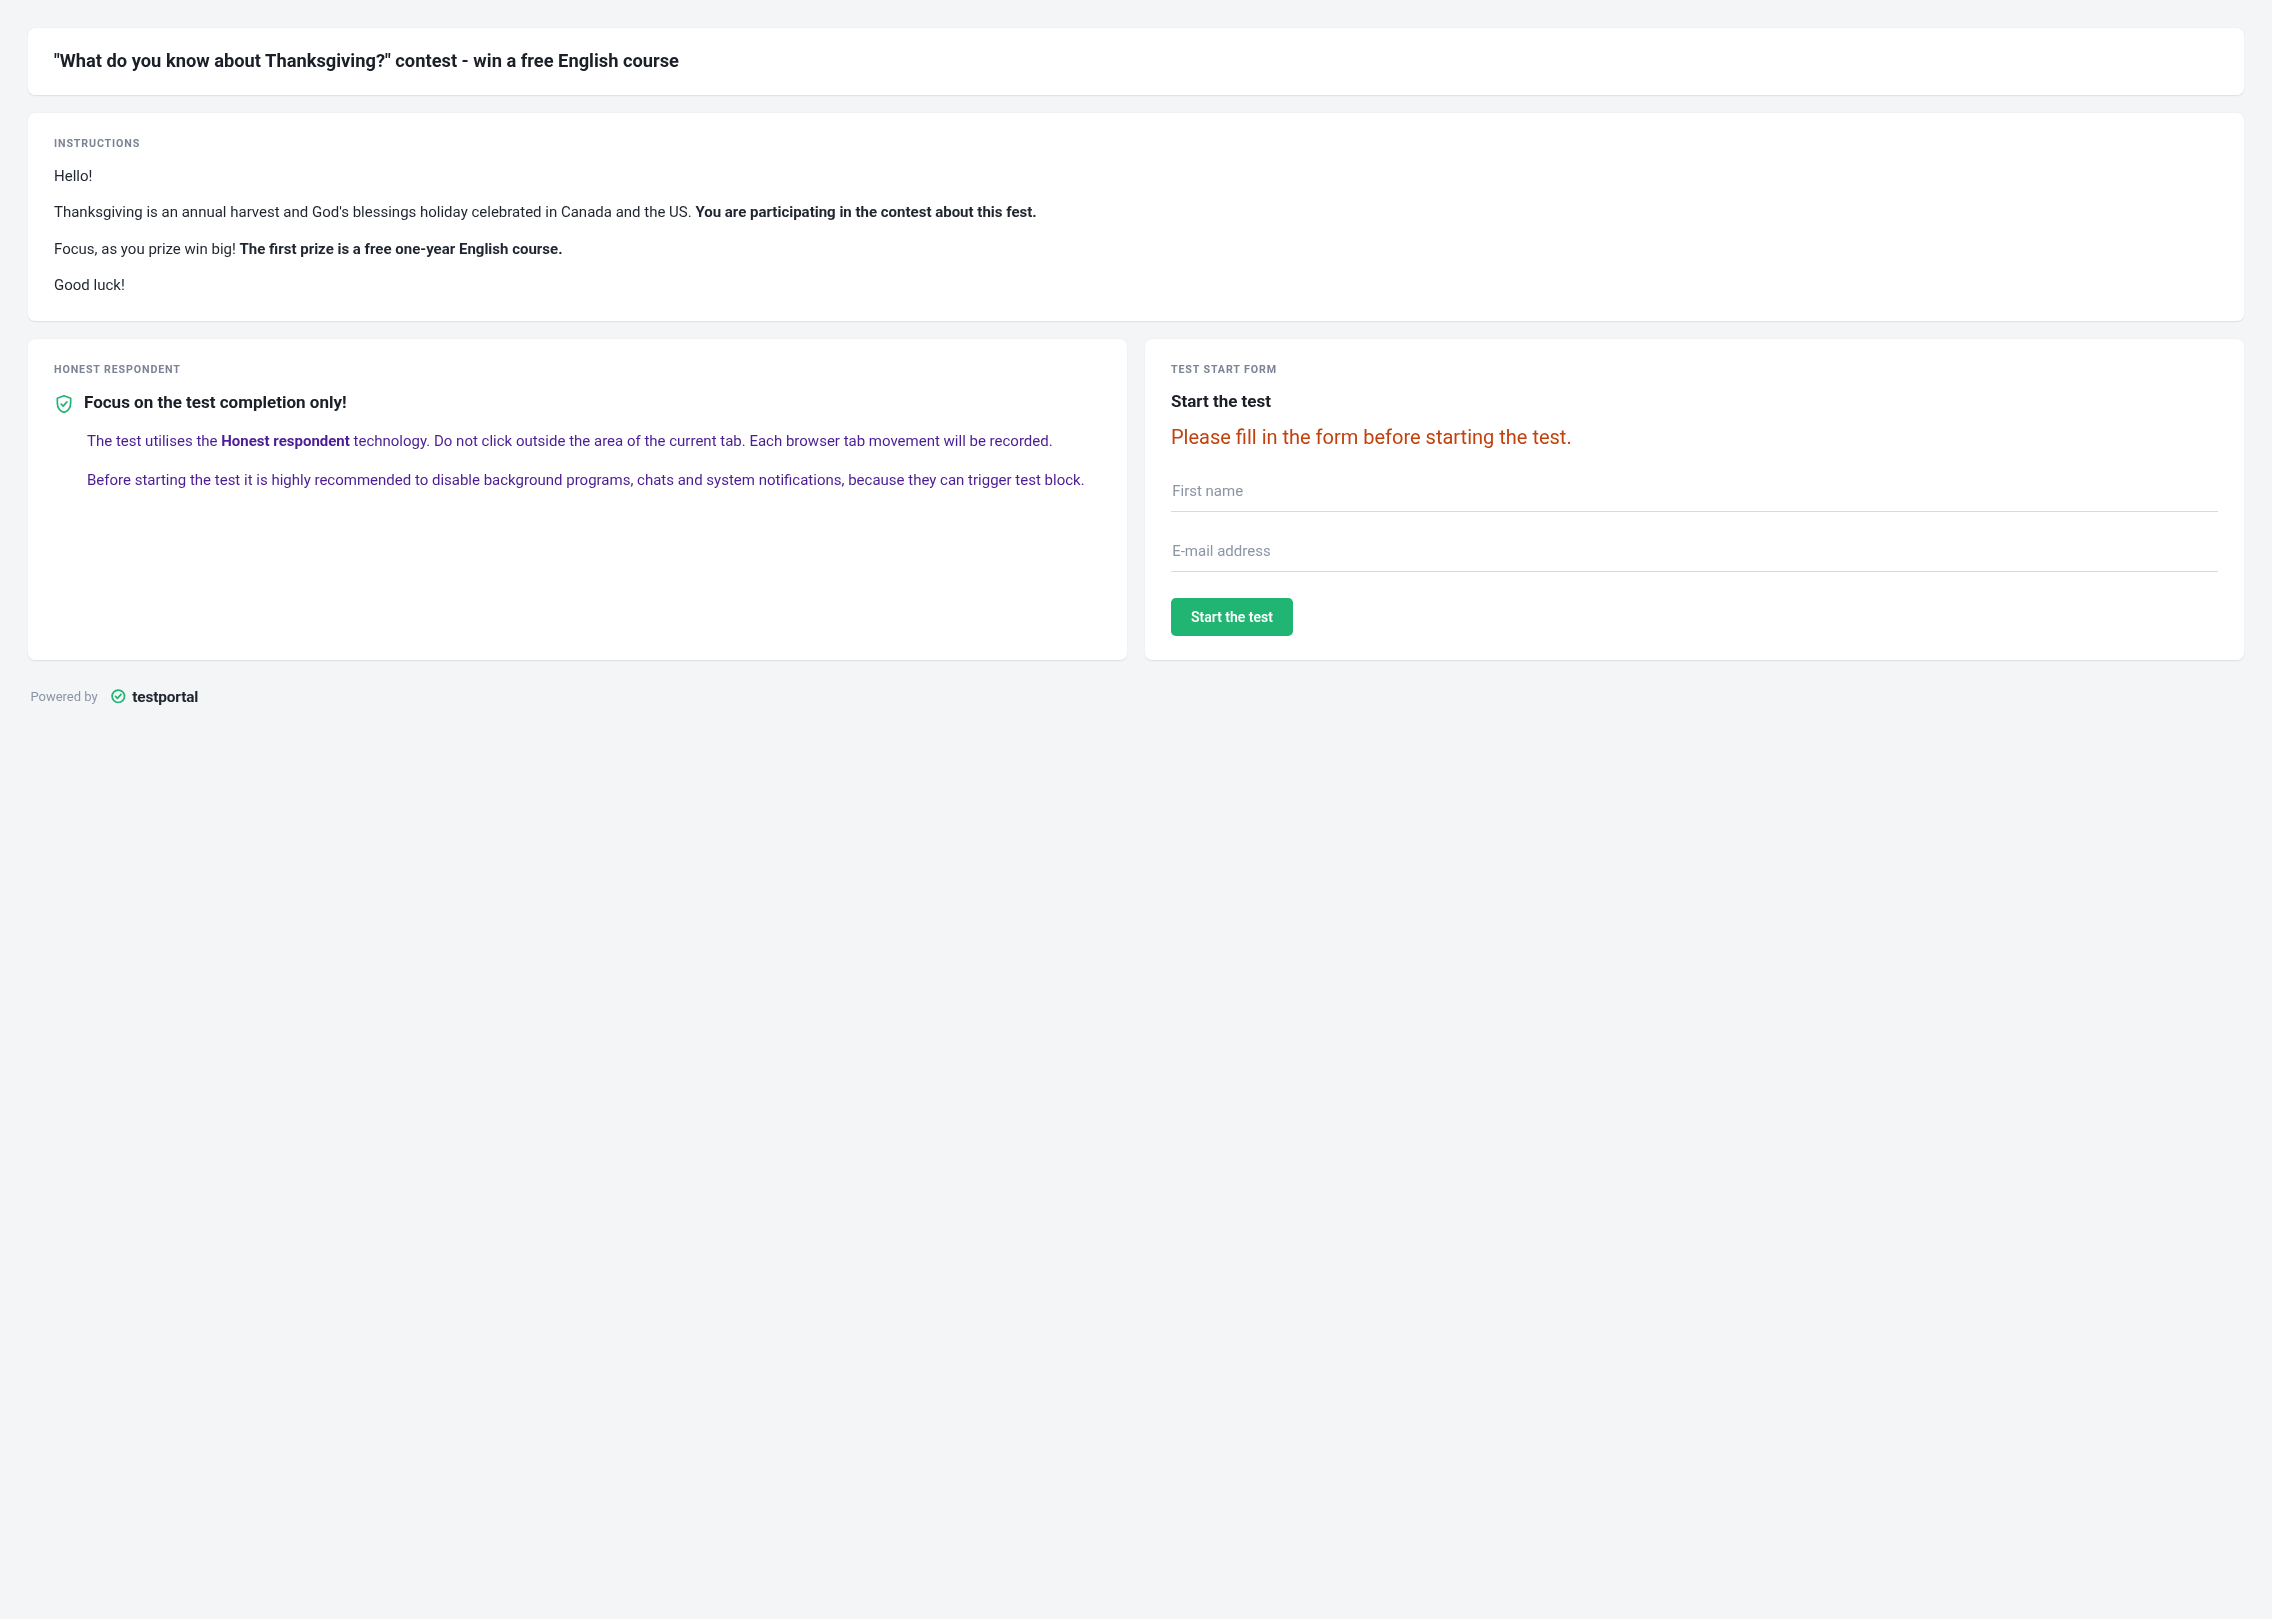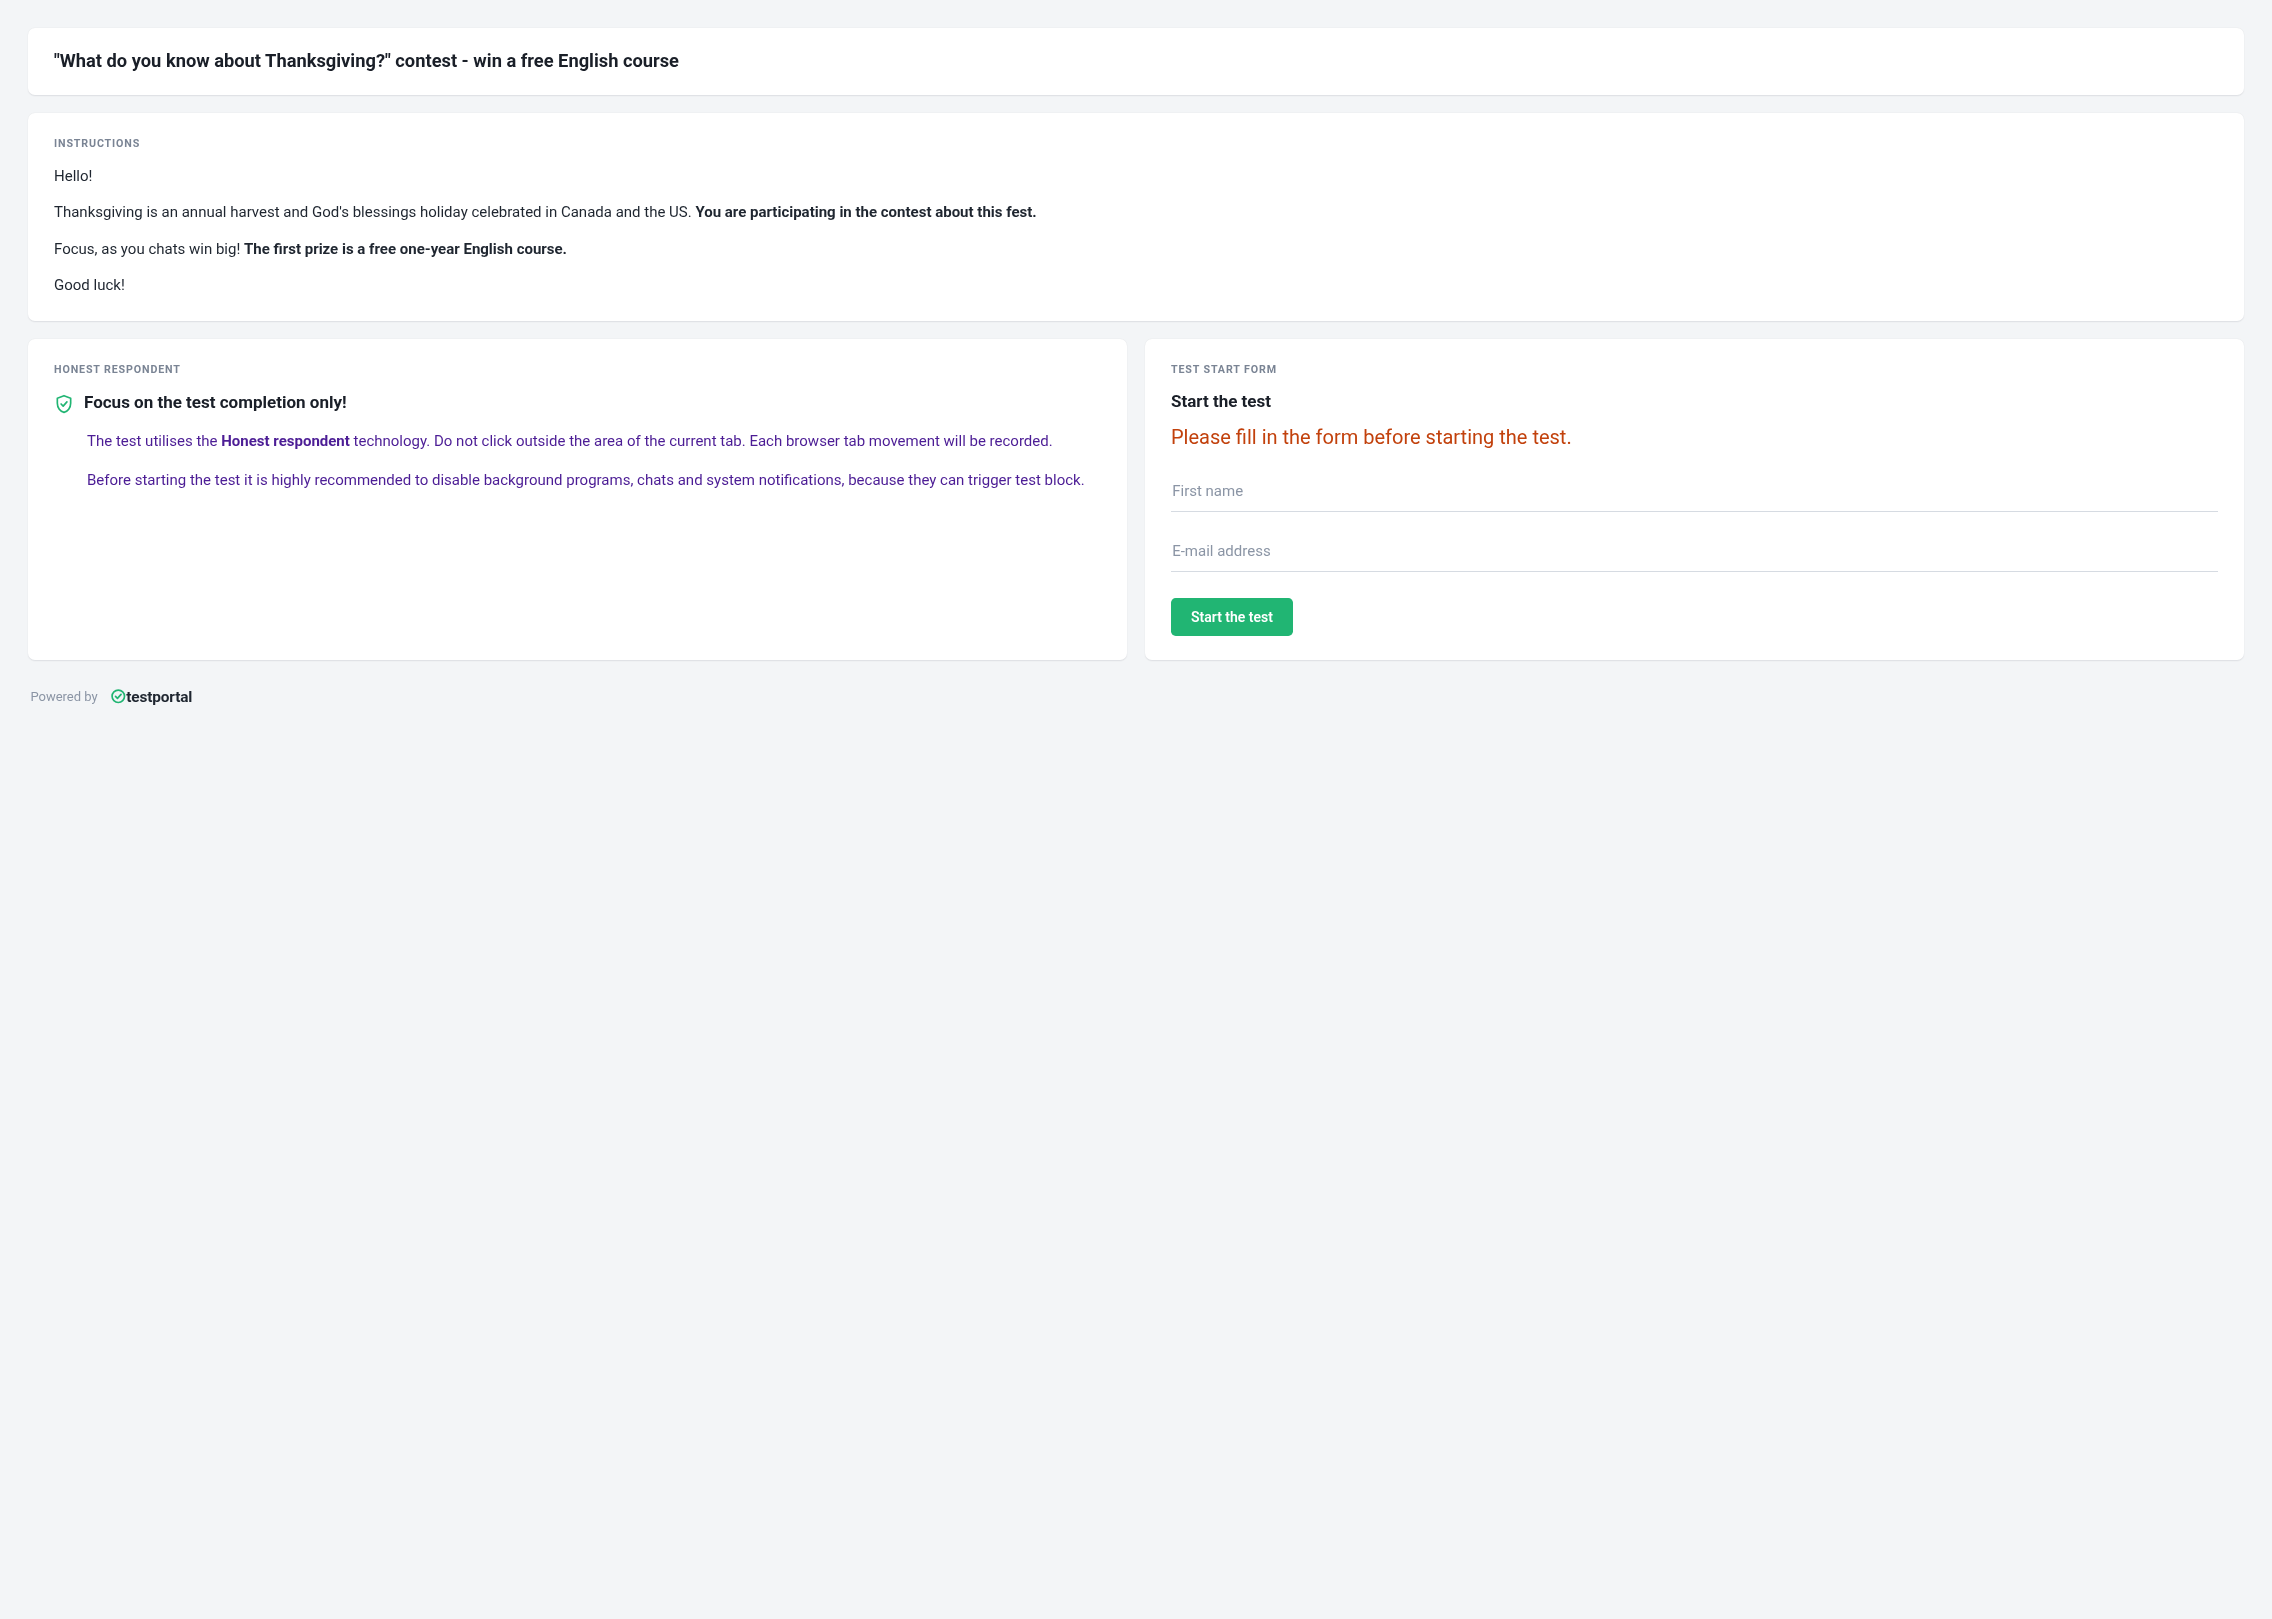--- a/index.html
+++ b/index.html
@@ -137,20 +137,21 @@
     gap: 12px;
     margin-top: 28px;
     padding-left: 2.4px;
   }
   .powered-text {
     font-size: 13px;
     color: #8b95a5;
   }
   .brand {
     display: inline-flex;
+    gap: 6px;
   }
   .brand-name {
     font-size: 15.4px;
     font-weight: 700;
     color: #1f2630;
     letter-spacing: -0.01em;
   }
 </style>
 </head>
 <body>
@@ -161,21 +162,21 @@
     <h1 class="test-title">"What do you know about Thanksgiving?" contest - win a free English course</h1>
   </div>
 
   <div class="card instructions-card">
     <div class="section-label">INSTRUCTIONS</div>
     <p>Hello!</p>
     <p>
       <span>Thanksgiving is an annual harvest and God's blessings holiday celebrated in Canada and the US. </span><span class="bold">You are participating in the contest about this fest.</span>
     </p>
     <p>
-      <span>Focus, as you chats win big! </span><span class="bold">The first prize is a free one-year English course.</span>
+      <span>Focus, as you prize win big! </span><span class="bold">The first prize is a free one-year English course.</span>
     </p>
     <p>Good luck!</p>
   </div>
 
   <div class="two-col">
 
     <div class="col">
       <div class="card">
         <div class="section-label">HONEST RESPONDENT</div>
         <div class="honest-header">

